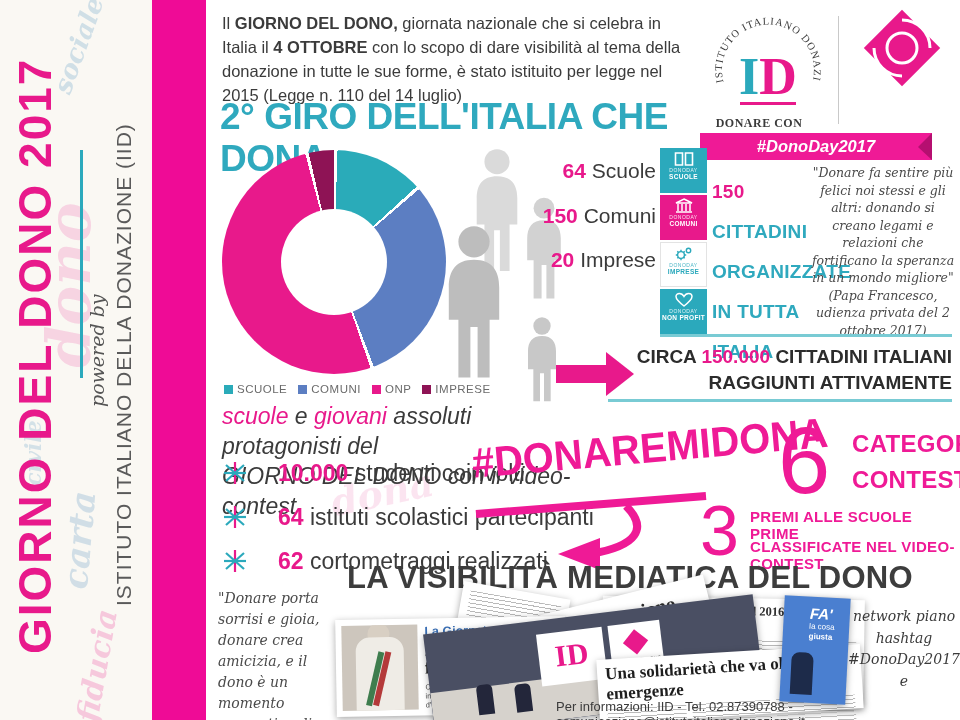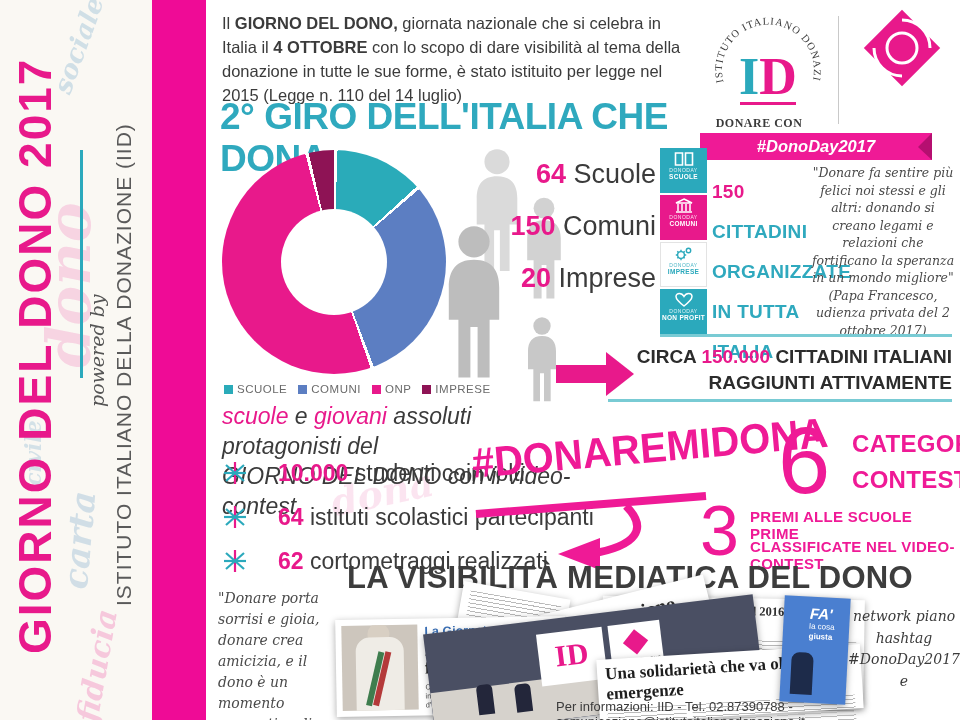--- a/index.html
+++ b/index.html
@@ -40,21 +40,21 @@
   
   #donut{left:222px;top:150px;width:224px;height:224px;border-radius:50%;}
   #donut-hole{position:absolute;left:59px;top:59px;width:106px;height:106px;border-radius:50%;background:#fff;}
   #legend{left:224px;top:383px;width:240px;display:flex;gap:11px;font-size:11.5px;color:#6b6b6b;letter-spacing:0.5px;}
   .legend-item{display:flex;align-items:center;gap:4px;}
   .sw{width:9px;height:9px;display:inline-block;}
 
   
   #people{left:438px;top:146px;}
   #stats{left:448px;top:158px;width:208px;text-align:right;}
-  .stat-row{font-size:27px;line-height:1.22;margin-bottom:19px;color:#3b3b3b;}
+  .stat-row{font-size:21px;line-height:1.22;margin-bottom:19px;color:#3b3b3b;}
   .stat-num{color:#e8198b;font-weight:bold;}
 
   
   #badges{left:660px;top:148px;width:47px;}
   .badge{width:47px;height:45px;margin-bottom:2px;text-align:center;padding-top:2px;box-sizing:border-box;}
   .badge.teal{background:#2ba9bc;color:#fff;}
   .badge.magenta{background:#e8198b;color:#fff;}
   .badge.whitebg{background:#fff;color:#2ba9bc;border:1px solid #e3e3e3;}
   .badge .bprog{font-size:5px;letter-spacing:0.5px;opacity:0.85;line-height:5px;margin-top:1px;}
   .badge .blabel{font-size:6.5px;font-weight:bold;letter-spacing:0.3px;line-height:7px;}

